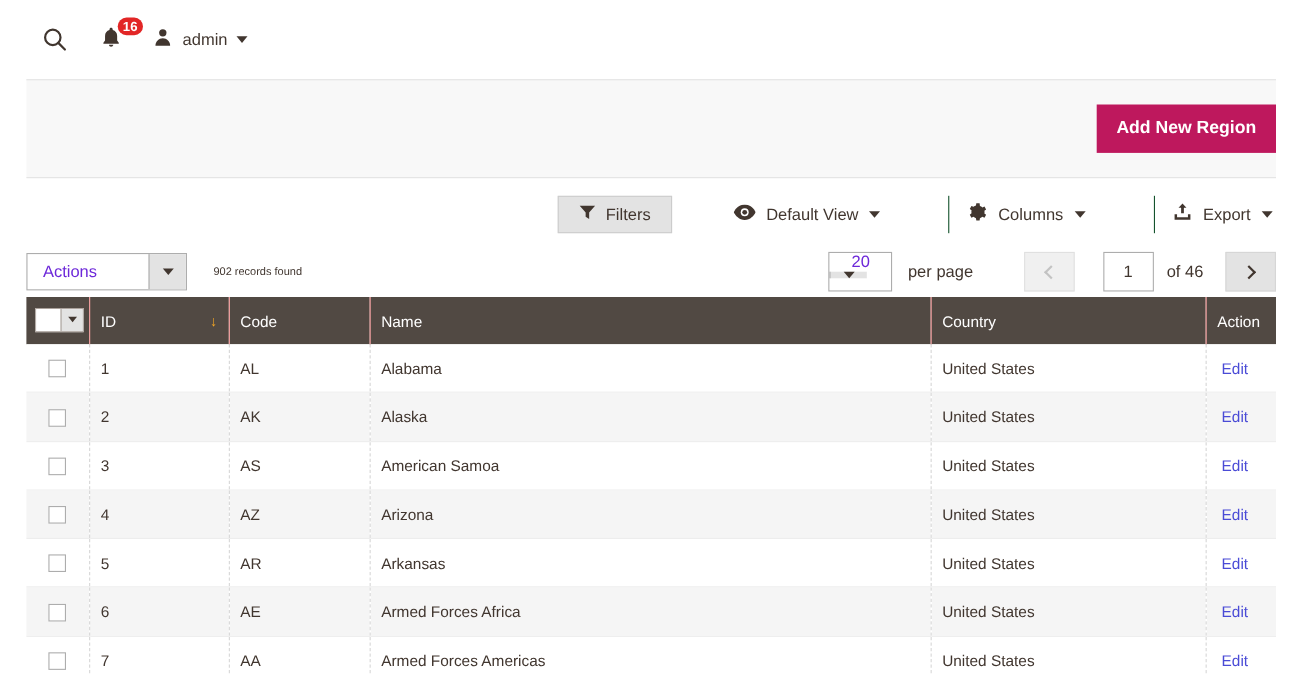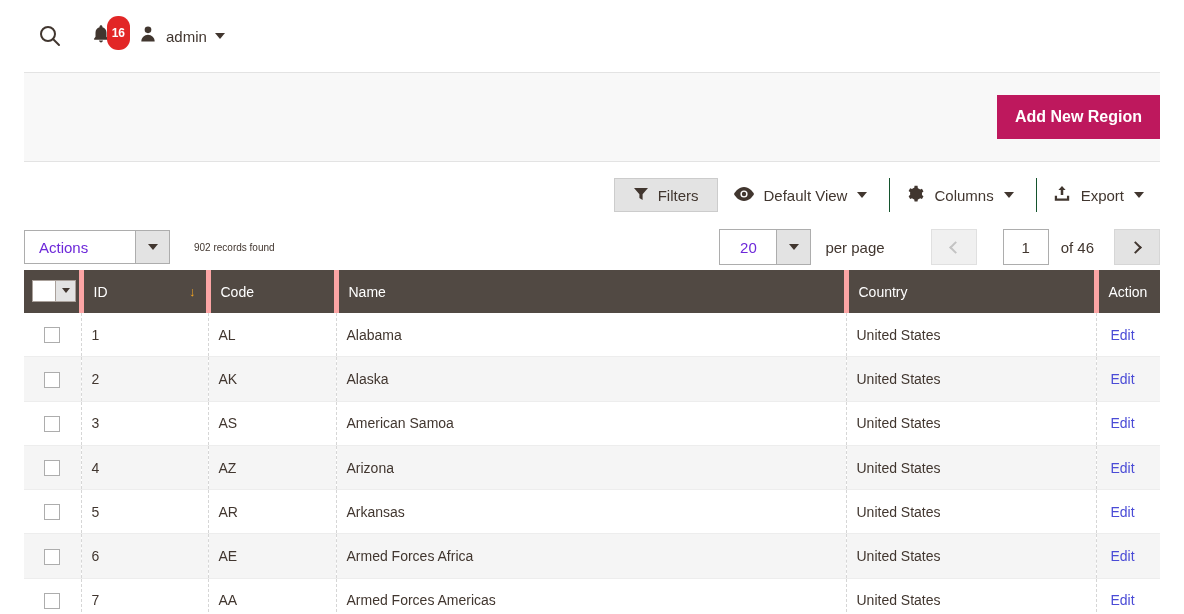--- a/index.html
+++ b/index.html
@@ -39,21 +39,21 @@
     padding: 0 14px;
     height: 40px;
     cursor: pointer;
     position: relative;
   }
   .search-icon svg { display: block; }
   .bell-wrap { position: relative; padding-right: 20px; }
   .notif-badge {
     position: absolute;
     top: 0px; right: 2px;
-    min-width: 22px; height: 34px;
+    min-width: 22px; height: 16px;
     border-radius: 11px;
     background: #e22626;
     color: #ffffff;
     font-size: 12px;
     font-weight: bold;
     display: flex; align-items: center; justify-content: center;
     padding: 0 5px;
     line-height: 1;
   }
   .admin-wrap {
@@ -90,22 +90,23 @@
     padding: 13px 18px;
     cursor: pointer;
     line-height: 1.1;
   }
 
   
   .grid-controls {
     display: flex;
     align-items: center;
     justify-content: flex-end;
-    padding: 14px 24px 0 24px;
+    padding: 14px 11px 0 24px;
     height: 52px;
+    gap: 40px;
   }
   .filters-btn {
     display: flex; align-items: center; gap: 9px;
     background: #e3e3e3;
     border: 1px solid #cccccc;
     padding: 8px 18px;
     font-size: 15px;
     color: #41362f;
     cursor: pointer;
     height: 34px;
@@ -152,21 +153,21 @@
   }
   .select-box .sel-arrow {
     width: 34px;
     border-left: 1px solid #adadad;
     background: #e3e3e3;
     display: flex; align-items: center; justify-content: center;
   }
   .records-found { font-size: 10px; color: #41362f; }
 
   .right-group { display: flex; align-items: center; gap: 0; }
-  .perpage-box { display: flex; border: 1px solid #adadad; background:#fff; height: 36px; cursor: pointer; }
+  .perpage-box { display: flex; border: 1px solid #adadad; background:#fff; height: 36px; cursor: pointer; flex-direction: column; }
   .perpage-box .sel-label { min-width: 56px; justify-content: center; }
   .per-page-text { font-size: 15px; color: #41362f; margin-left: 14px; }
   .pager { display: flex; align-items: center; gap: 0; margin-left: 46px; }
   .pg-btn {
     width: 46px; height: 36px;
     display: flex; align-items: center; justify-content: center;
     background: #e3e3e3;
     border: 1px solid #d6d6d6;
     cursor: pointer;
   }
@@ -195,21 +196,21 @@
     table-layout: fixed;
   }
   table.data-grid thead th {
     background: #514943;
     color: #ffffff;
     font-size: 14px;
     font-weight: normal;
     text-align: left;
     padding: 12px 10px;
     height: 43px;
-    border-right: 5px solid #fca5a5;
+    border-right: 1px solid #fca5a5;
     vertical-align: middle;
   }
   table.data-grid thead th:last-child { border-right: none; }
   .th-inner { display: flex; align-items: center; justify-content: space-between; }
   .sort-arrow { color: #f5a623; font-size: 13px; line-height: 1; }
 
   .th-check { width: 57px; padding: 8px 8px !important; }
   .masscheck {
     display: inline-flex;
     border: 1px solid #aaa19b;

